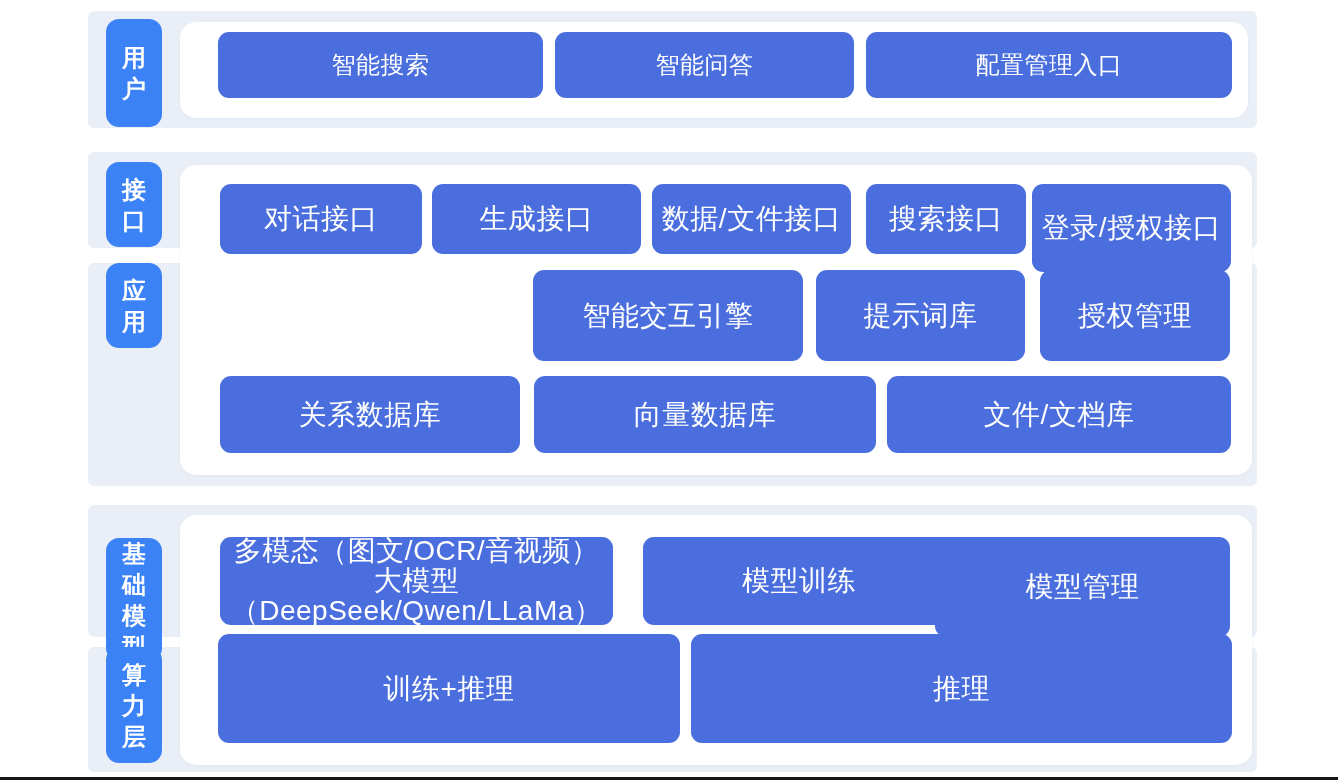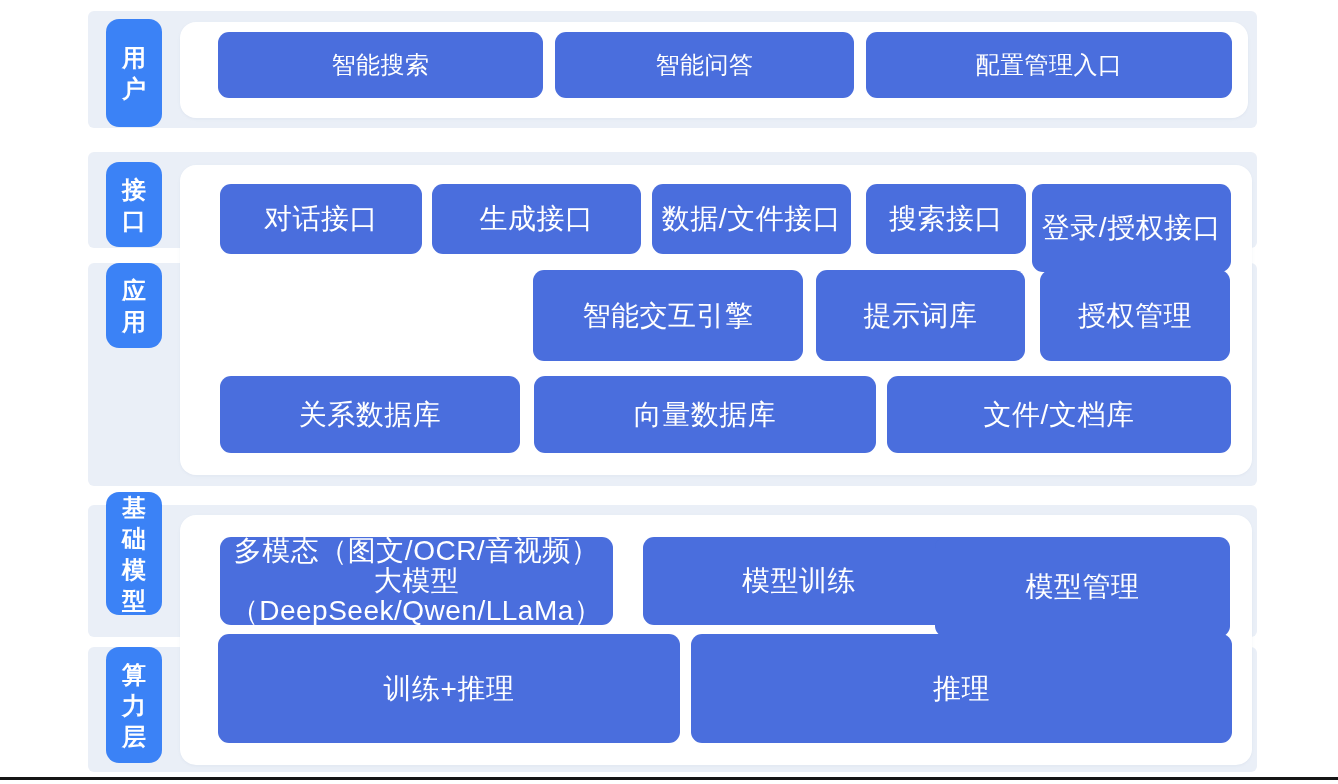--- a/index.html
+++ b/index.html
@@ -60,21 +60,21 @@
 
   <div class="pill" style="top:19px;height:108px">
       <span>用户</span>
     </div>
   <div class="pill" style="top:162px;height:85px">
       <span>接口</span>
     </div>
   <div class="pill" style="top:263px;height:85px">
       <span>应用</span>
     </div>
-  <div class="pill" style="top:492px;height:123px">
+  <div class="pill" style="top:538px;height:123px">
       <span>基础模型</span>
     </div>
   <div class="pill" style="top:647px;height:116px">
       <span>算力层</span>
     </div>
 
   <div class="btn lg" style="left:218px;top:32px;width:325px;height:66px">智能搜索</div>
   <div class="btn lg" style="left:555px;top:32px;width:299px;height:66px">智能问答</div>
   <div class="btn lg" style="left:866px;top:32px;width:366px;height:66px">配置管理入口</div>
 

